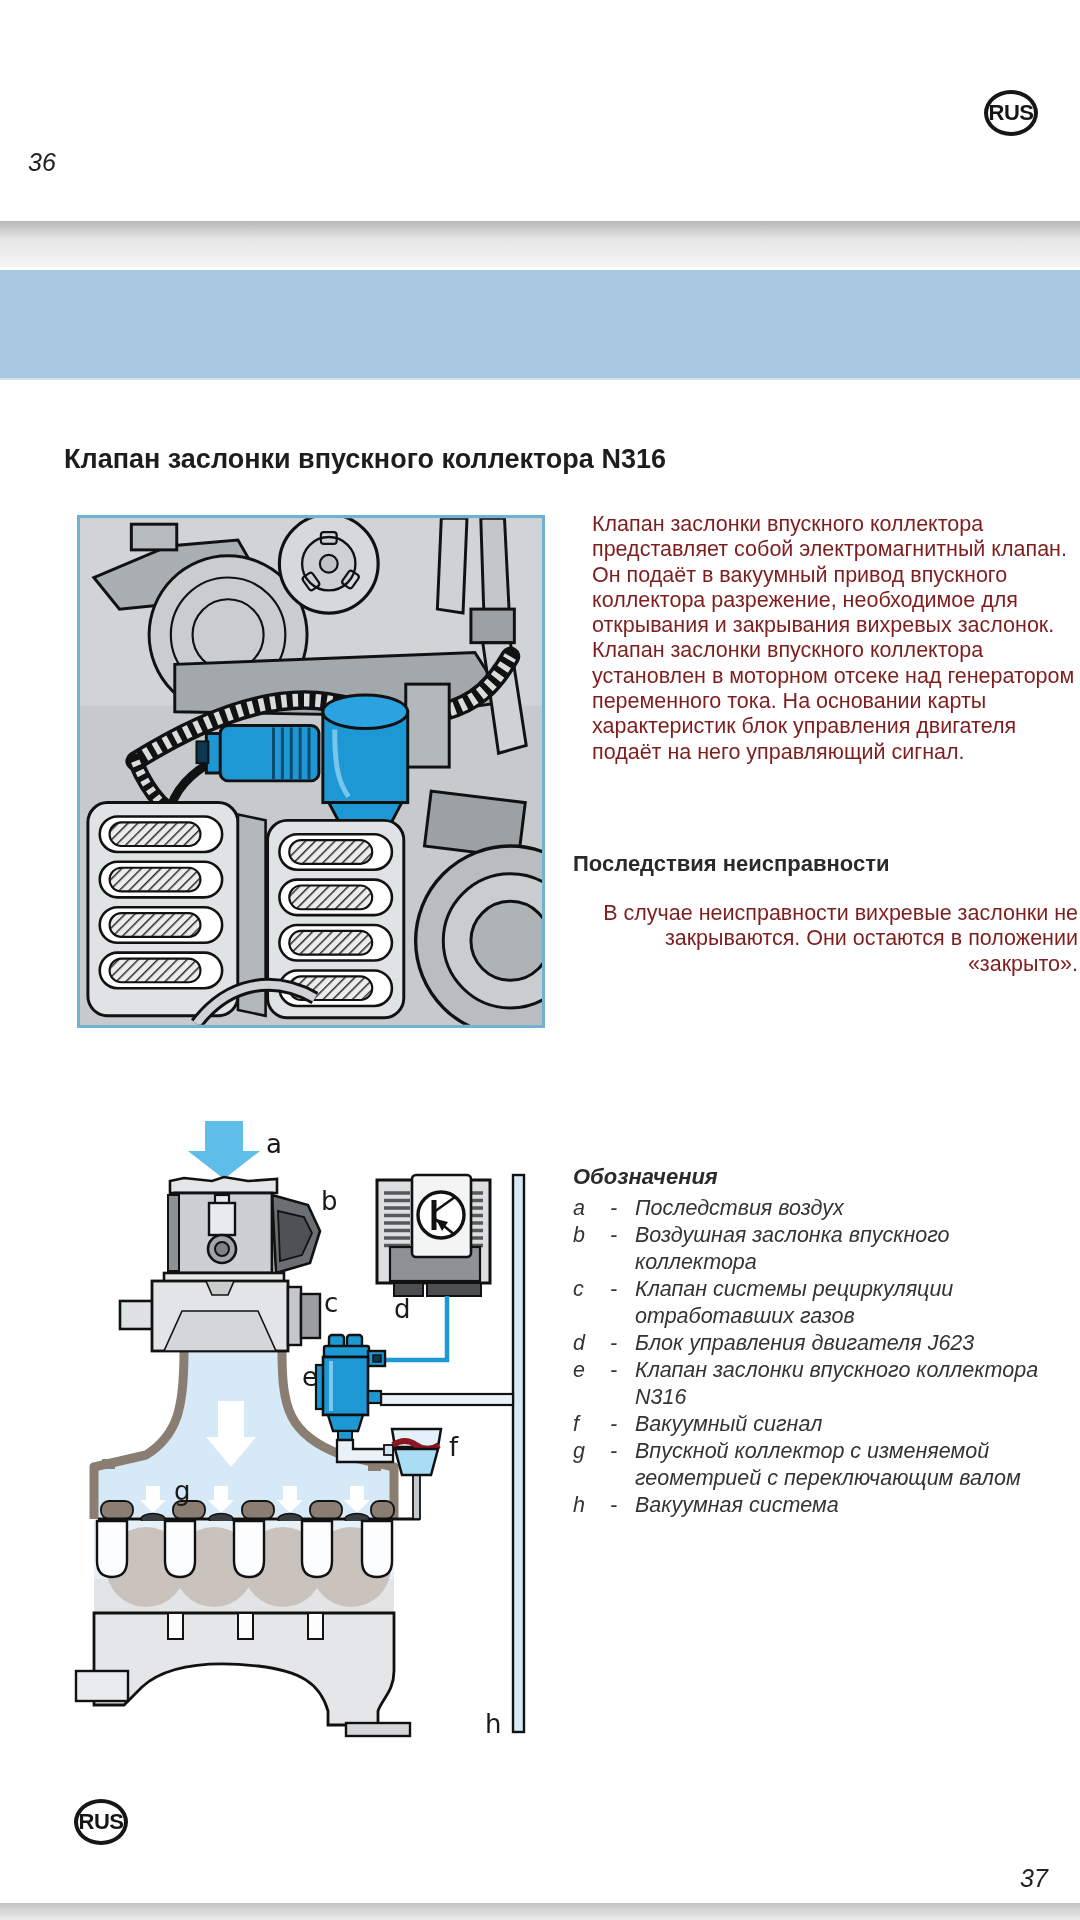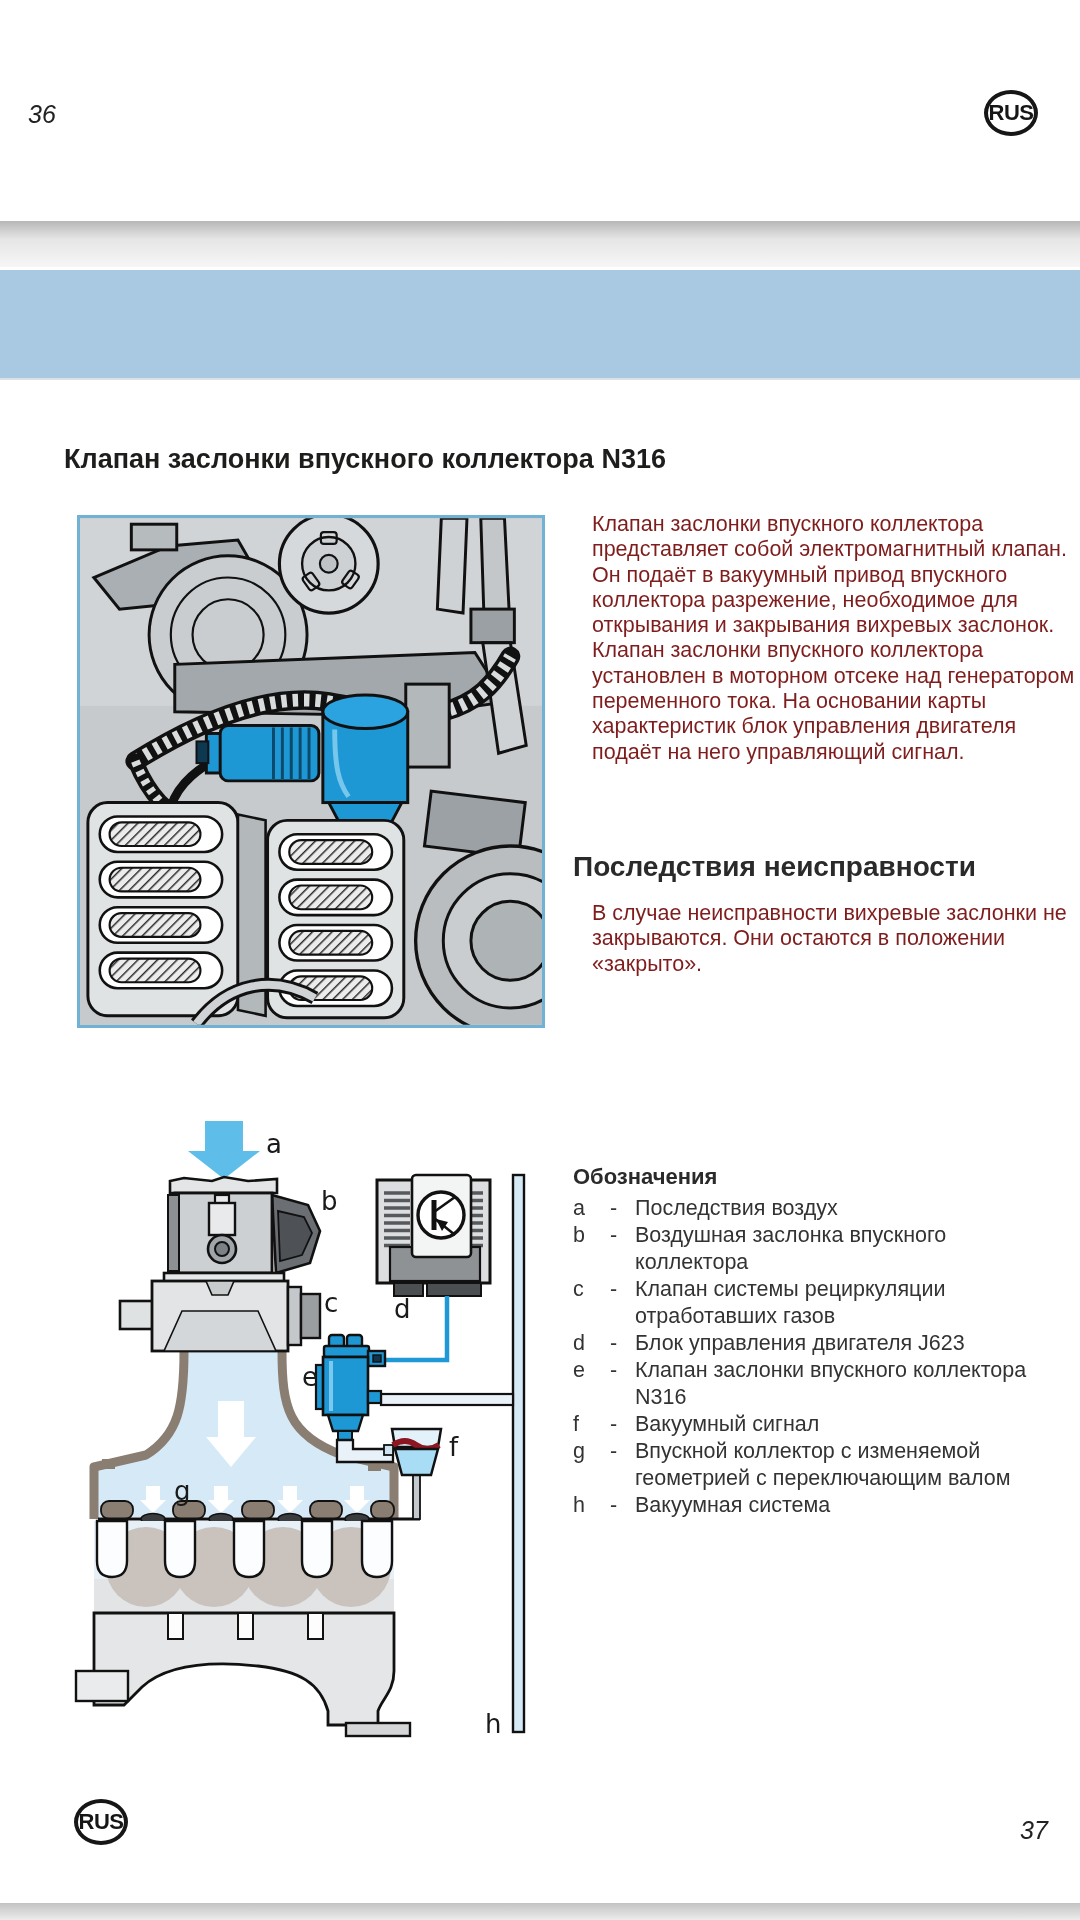--- a/index.html
+++ b/index.html
@@ -1,39 +1,39 @@
 <!DOCTYPE html>
 <html><head>
 <meta charset="utf-8">
 <style>
   html,body{margin:0;padding:0;}
   body{width:1080px;height:1920px;position:relative;background:#ffffff;
        font-family:"Liberation Sans","DejaVu Sans",sans-serif;color:#333;overflow:hidden;}
   .abs{position:absolute;}
   
-  .page-num{font-style:italic;font-size:25px;color:#222;}
+  .page-num{font-style:italic;font-size:25px;color:#222;margin-top:48px;}
   .rus-badge{display:flex;align-items:center;justify-content:center;
              width:54px;height:46px;border:4.5px solid #161616;border-radius:50%;
              font-weight:bold;font-size:22px;letter-spacing:-0.5px;color:#161616;box-sizing:border-box;}
   .band-gray-top{left:0;top:221px;width:1080px;height:46px;
      background:linear-gradient(180deg,#b7b7b7 0%,#e6e6e6 40%,#f6f6f6 100%);}
   .band-blue{left:0;top:270px;width:1080px;height:108px;background:#a9c9e3;
      border-bottom:2px solid #d9e0e6;}
   .band-gray-bottom{left:0;top:1903px;width:1080px;height:17px;
      background:linear-gradient(180deg,#c3c3c3 0%,#ececec 100%);}
   
   .title{left:64px;top:444px;width:980px;font-size:27px;font-weight:bold;color:#1d1d1b;}
   .figure-photo{left:77px;top:515px;width:468px;height:513px;border:3px solid #71b2d4;
      box-sizing:border-box;background:#c6cacc;}
   .figure-photo svg{display:block;width:100%;height:100%;}
   .bodytext{left:592px;width:486px;font-size:21.5px;line-height:25.3px;color:#7f1d1d;}
   .intro{top:512px;}
-  .fault-h{left:573px;top:851px;width:486px;font-size:28px;font-weight:bold;color:#2a2a2a;}
+  .fault-h{left:573px;top:851px;width:486px;font-size:22px;font-weight:bold;color:#2a2a2a;}
   .fault-p{top:901px;}
-  .legend{left:573px;top:1163px;width:486px;font-size:21.5px;line-height:27px;color:#333;}
+  .legend{left:573px;top:1163px;width:486px;font-size:21.5px;line-height:27px;color:#333;font-style:italic;}
   .legend-heading{font-weight:bold;font-size:22px;margin-bottom:5px;color:#2a2a2a;}
   .legend-row{display:grid;grid-template-columns:37px 25px 1fr;}
   .figure-diagram{left:72px;top:1115px;width:490px;height:630px;}
   .figure-diagram svg{display:block;width:100%;height:100%;}
   .diag-label{font-size:26px;fill:#1a1a1a;font-family:"DejaVu Sans","Liberation Sans",sans-serif;}
 </style>
 </head>
 <body>
 
 <div class="abs page-num" style="left:28px;top:100px;">36</div>
@@ -129,21 +129,21 @@
       <circle cx="436" cy="428" r="40" fill="#aeb3b6" stroke="#111" stroke-width="3"></circle>
       <path d="M118,512 C150,470 196,462 238,486" stroke="#111" stroke-width="14" fill="none"></path>
       <path d="M118,512 C150,470 196,462 238,486" stroke="#cfd3d5" stroke-width="8" fill="none"></path>
     </g>
   </svg>
 </div>
 
 <p class="abs bodytext intro" style="margin:0;">Клапан заслонки впускного коллектора представляет собой электромагнитный клапан. Он подаёт в вакуумный привод впускного коллектора разрежение, необходимое для открывания и закрывания вихревых заслонок. Клапан заслонки впускного коллектора установлен в моторном отсеке над генератором переменного тока. На основании карты характеристик блок управления двигателя подаёт на него управляющий сигнал.</p>
 
 <h2 class="abs fault-h" style="margin:0;">Последствия неисправности</h2>
-<p class="abs bodytext fault-p" style="margin:0;">В случае неисправности вихревые заслонки не закрываются. Они остаются в положении «закрыто».</p>
+<p class="abs bodytext fault-p" style="margin:0;text-align:right;">В случае неисправности вихревые заслонки не закрываются. Они остаются в положении «закрыто».</p>
 
 <div class="abs figure-diagram">
   <svg viewBox="0 0 490 630">
     <defs>
       <clipPath id="rz">
           <rect x="22" y="406" width="300" height="92"></rect>
         </clipPath>
     </defs>
 
     <rect x="441" y="60" width="11" height="557" fill="#d6eaf6" stroke="#111" stroke-width="2.4"></rect>

